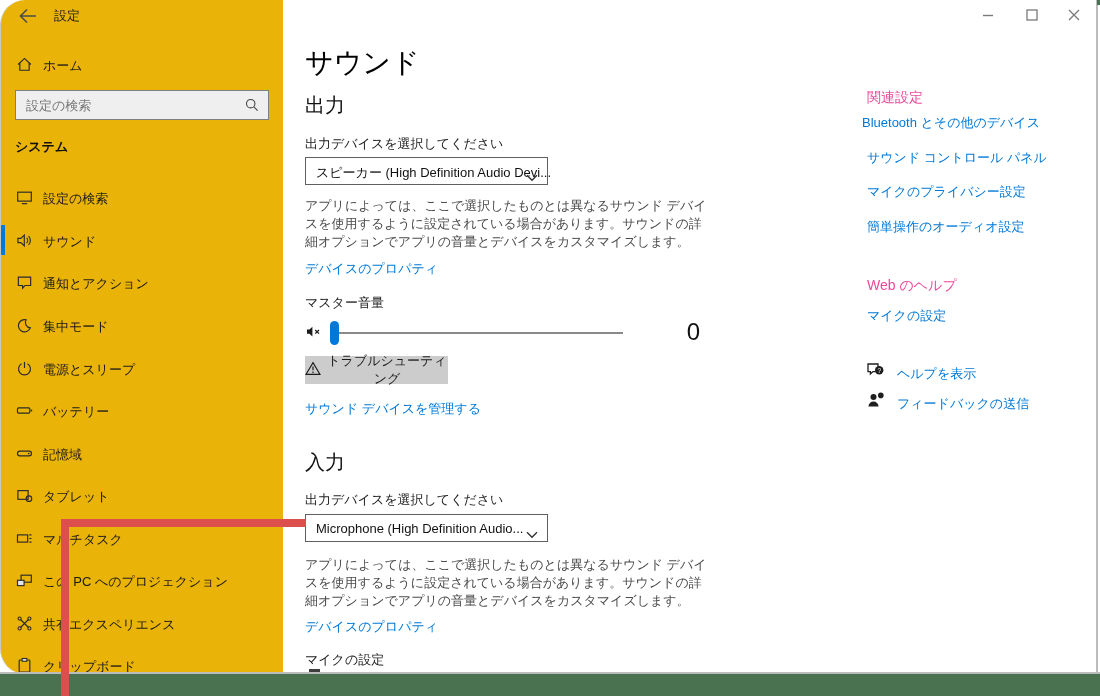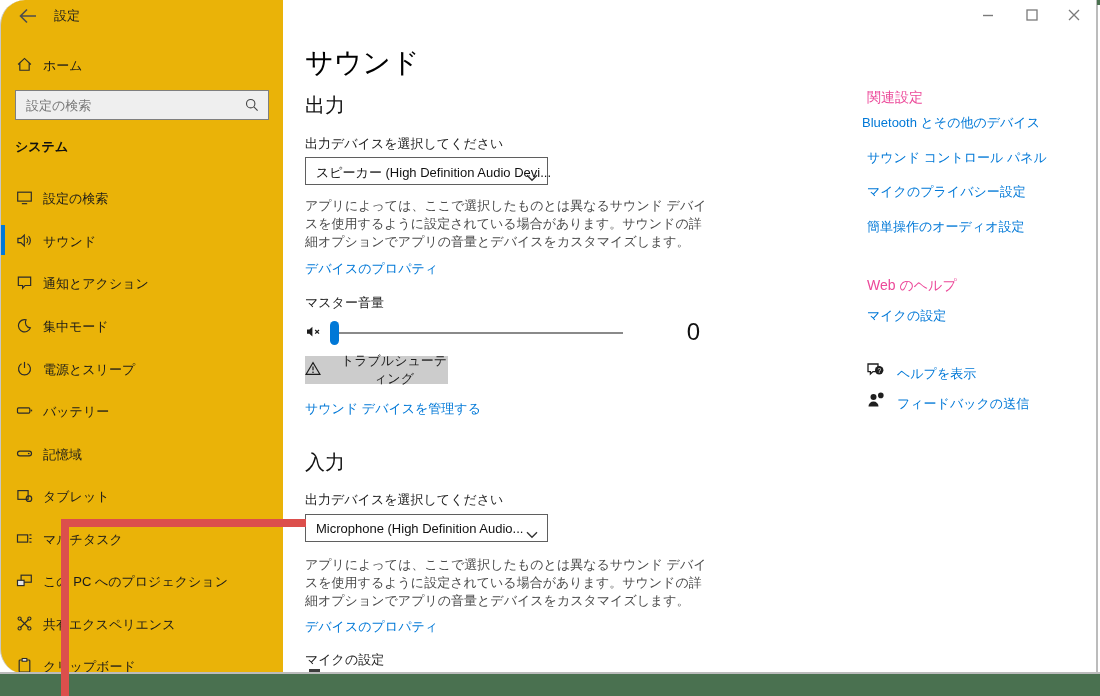--- a/index.html
+++ b/index.html
@@ -41,21 +41,21 @@
   .combo .chev { position:absolute; right:9px; top:10px; }
   .slider-row { position:absolute; left:305px; top:318px; width:400px; height:30px; }
   .mute-ic { position:absolute; left:1px; top:6px; }
   .slider { position:absolute; left:25px; top:0; width:300px; height:30px; cursor:pointer; }
   .slider .track { position:absolute; left:5px; top:14px; width:288px; height:2px; background:#8a8a8a; }
   .slider .thumb { position:absolute; left:0; top:3px; width:9px; height:24px; border-radius:4.5px;
                    background:#0078d7; }
   .vol-value { position:absolute; left:660px; top:318px; width:40px; text-align:right;
                font-size:24px; color:#111; }
   .btn { position:absolute; left:305px; top:356px; width:143px; height:28px; background:#cccccc;
-         border:none; display:flex; align-items:center; justify-content:center; gap:19px;
+         border:none; display:flex; align-items:center; justify-content:center; gap:5px;
          font-size:13px; color:#1b1b1b; cursor:pointer;
          font-family:"Liberation Sans","DejaVu Sans",sans-serif; }
   .mic-test-mark { position:absolute; left:309px; top:669px; width:11px; height:4px; background:#3d3d3d; }
 
   
   .right-head { position:absolute; font-size:14px; color:#ec4899; }
   .ric { position:absolute; }
 
   
   .win-btn { position:absolute; top:0; width:36px; height:30px; display:flex; align-items:center;

